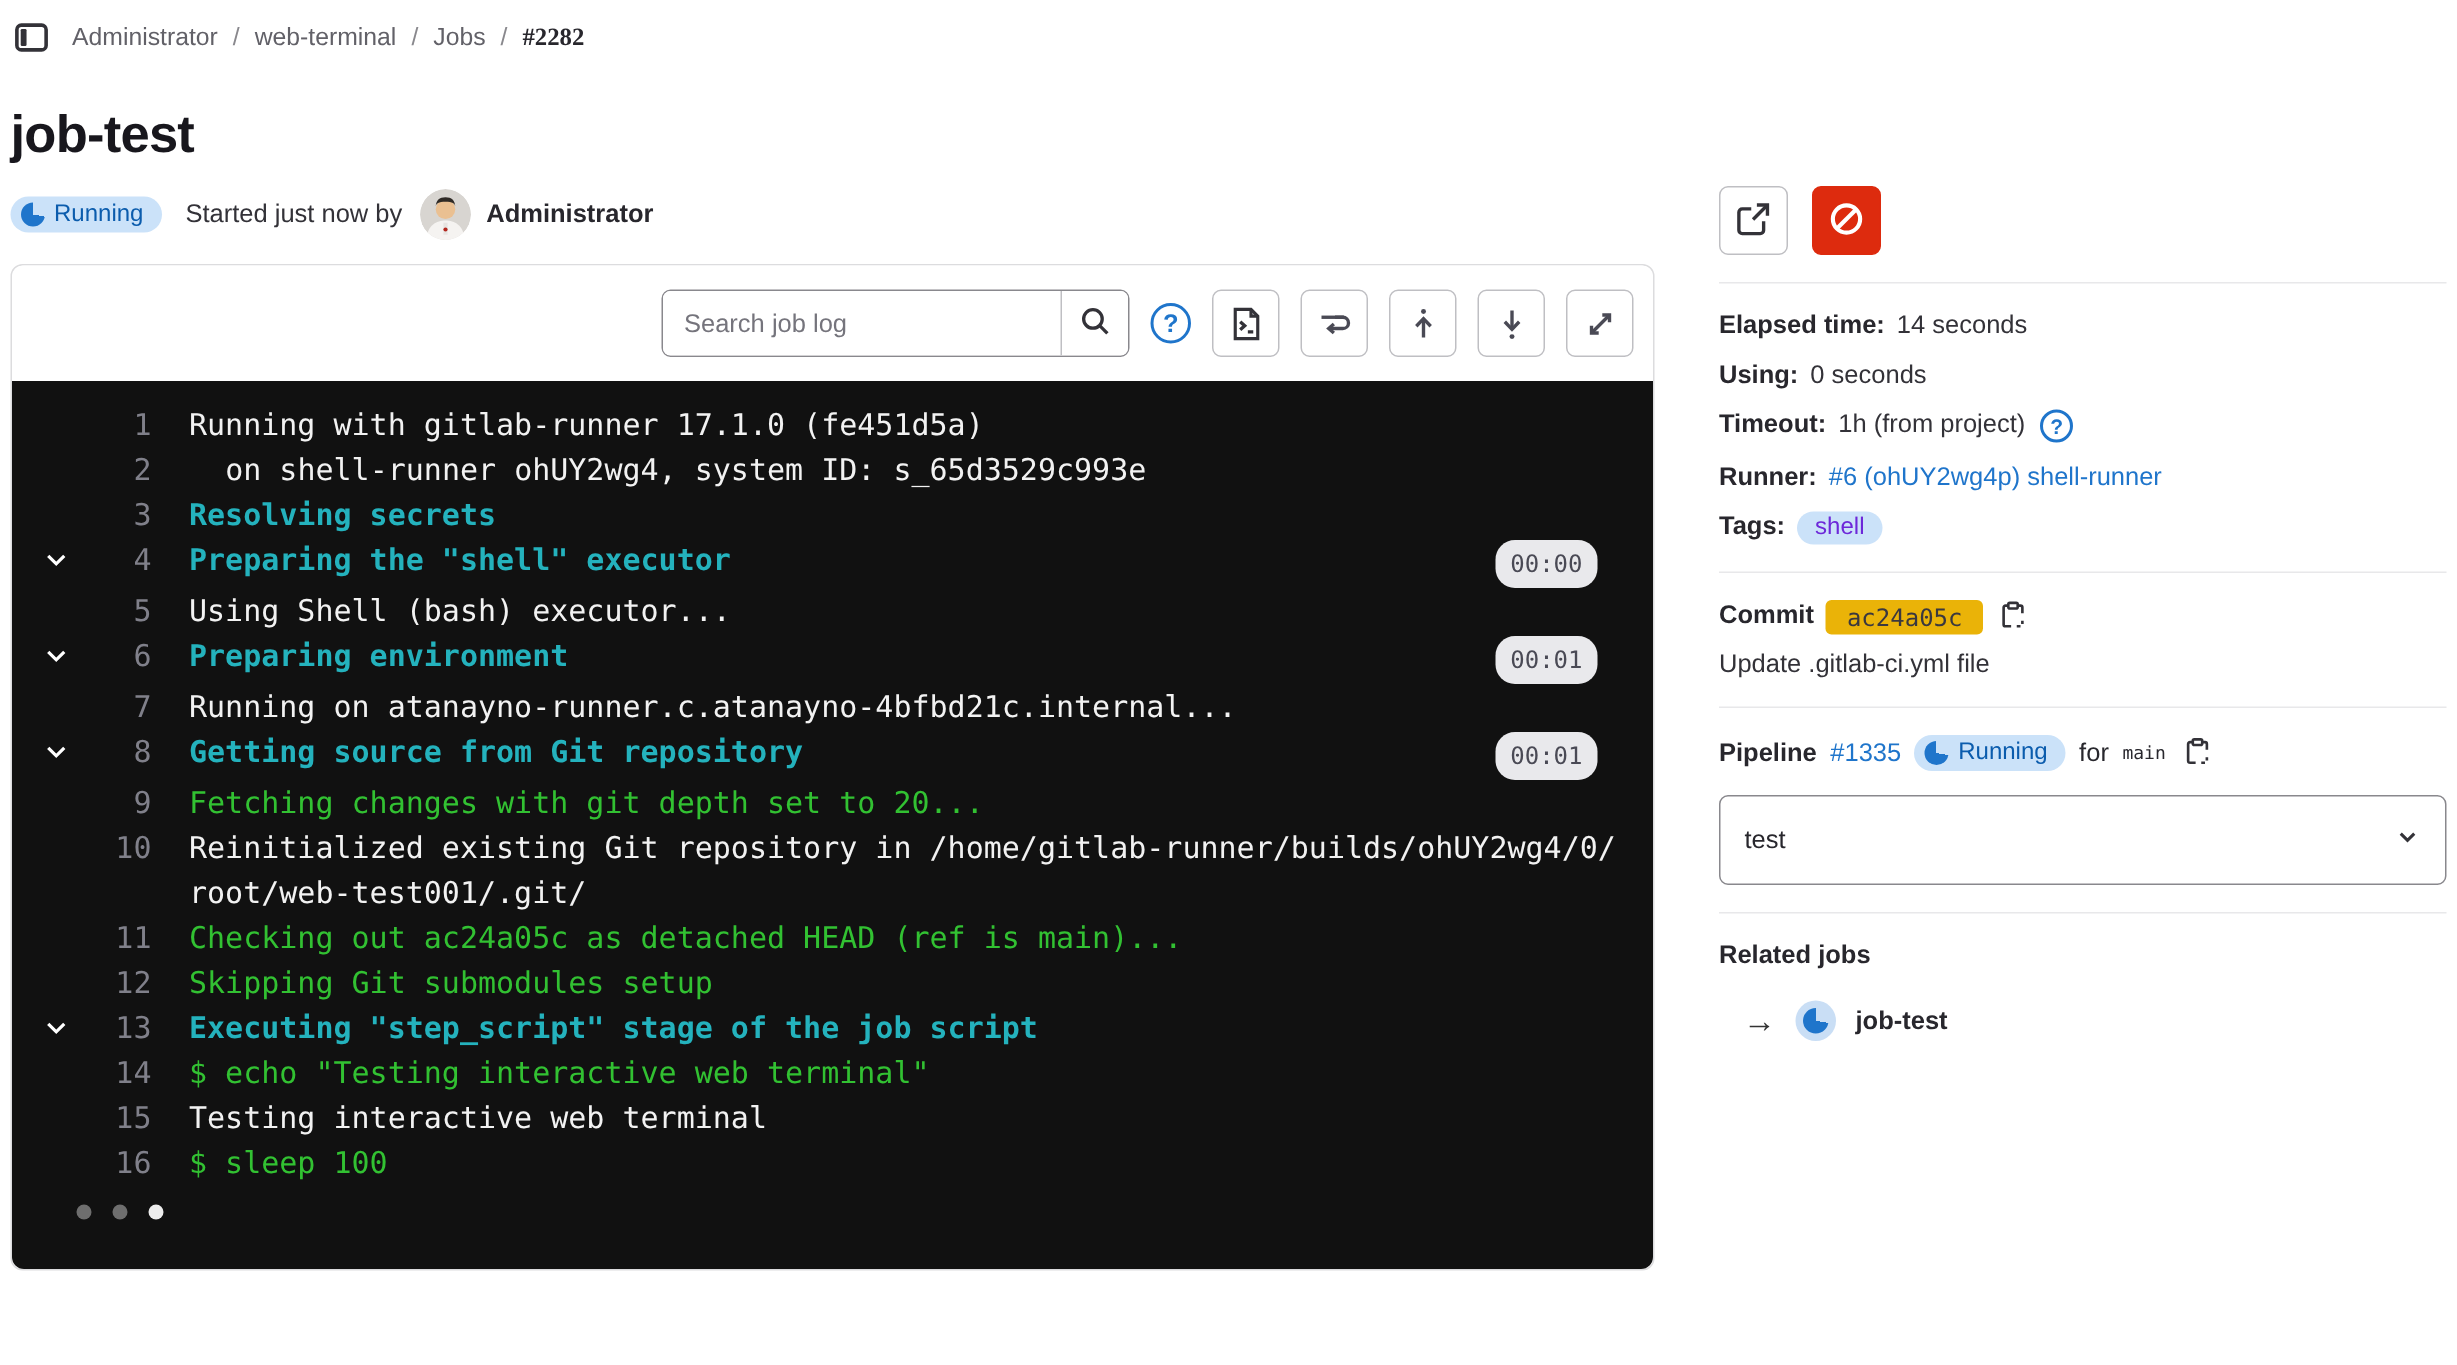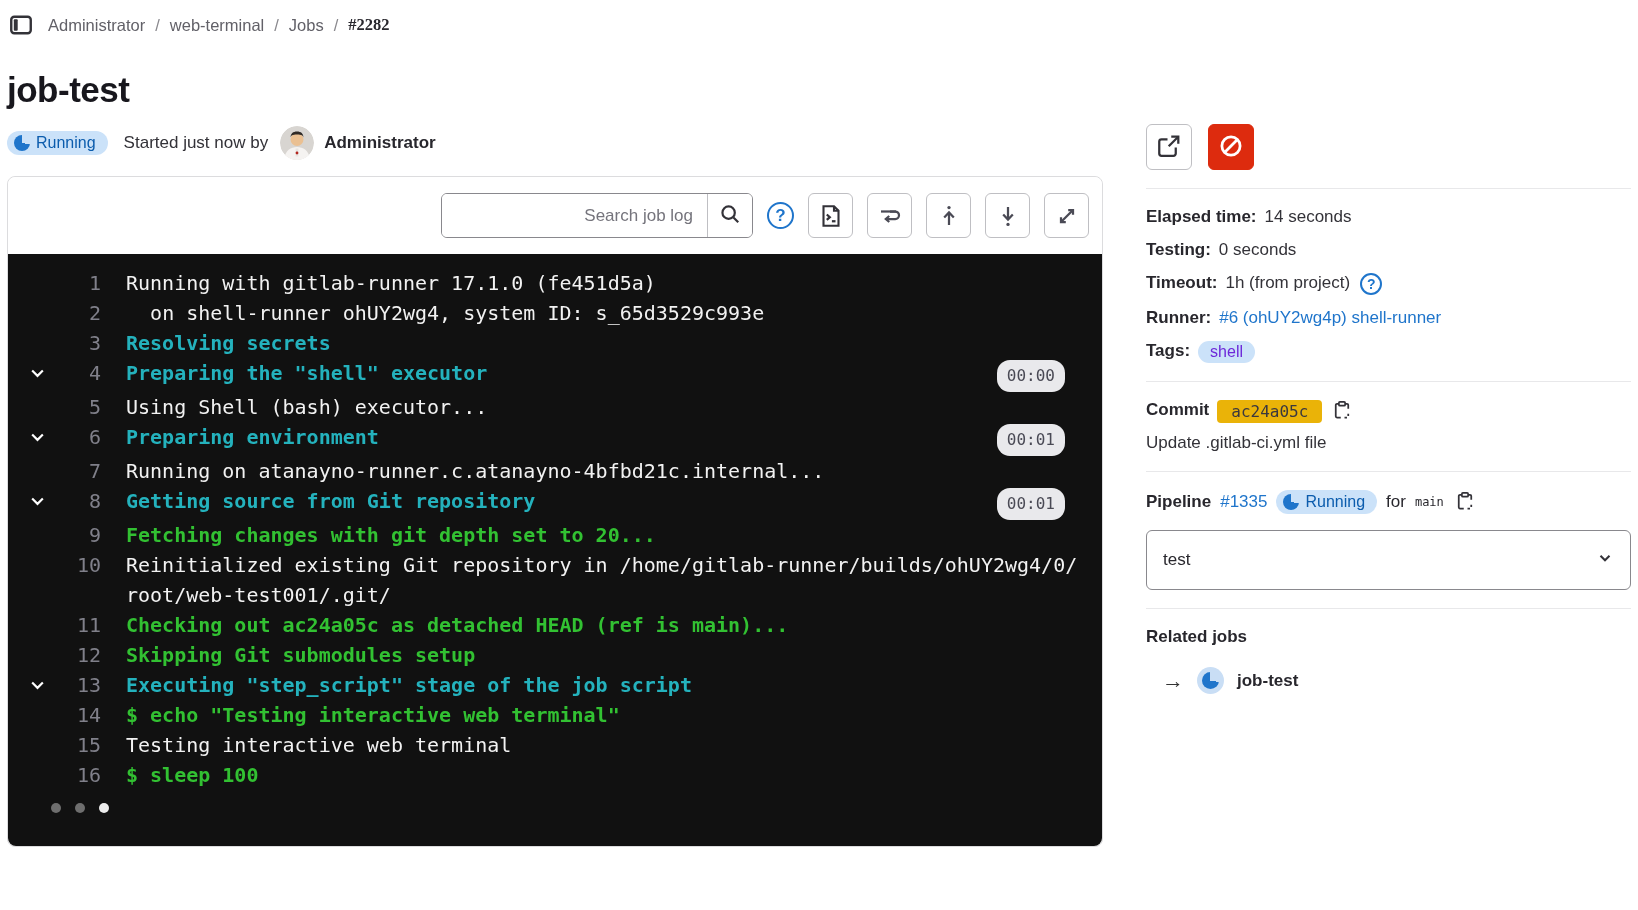--- a/index.html
+++ b/index.html
@@ -33,35 +33,35 @@
   }
   .run-pie { width:16px; height:16px; border-radius:50%; background:conic-gradient(from 0deg, #cbe2f9 0deg 100deg, #1f75cb 100deg 360deg); }
   .started-text { margin-left:16px; }
   .avatar { width:34px; height:34px; border-radius:50%; overflow:hidden; margin-left:12px; display:inline-block; }
   .author { font-weight:700; margin-left:10px; color:#28272d; }
 
   
   .log-card { margin-top:16px; border:1px solid #dcdcde; border-radius:8px; }
   .log-toolbar { display:flex; align-items:center; justify-content:flex-end; gap:14px; padding:16px 13px; background:#fff; border-radius:8px 8px 0 0; }
   .search-group { display:flex; height:45px; border:1px solid #89888d; border-radius:6px; overflow:hidden; background:#fff; }
-  .search-group input { border:none; outline:none; width:265px; padding:0 14px; font-size:17px; font-family:"Liberation Sans",sans-serif; color:#333;text-align:right; }
+  .search-group input { border:none; outline:none; width:265px; padding:0 14px; font-size:17px; font-family:"Liberation Sans",sans-serif; color:#333; }
   .search-group input::placeholder { color:#75747c; }
   .search-group button { width:45px; border:none; border-left:1px solid #bfbfc3; background:#fff; display:flex; align-items:center; justify-content:center; cursor:pointer; }
   .help-circle { width:27px; height:27px; border:2.5px solid #1f75cb; border-radius:50%; color:#1f75cb; font-weight:700; font-size:17px; display:flex; align-items:center; justify-content:center; cursor:pointer; }
   .tool-btn { width:45px; height:45px; background:#fff; border:1px solid #bfbfc3; border-radius:6px; display:flex; align-items:center; justify-content:center; cursor:pointer; }
   .tool-btn svg { display:block; }
 
   .terminal { position:relative; background:#111111; height:592px; border-radius:0 0 8px 8px; overflow:hidden; padding-top:14px;
     font-family:"DejaVu Sans Mono", monospace; font-size:20px; line-height:30px; }
   .log-line { display:flex; align-items:flex-start; }
   .log-line .arrow { width:39px; padding-left:20px; color:#fff; display:flex; align-items:center; height:30px; flex:none; }
   .log-line .num { width:54px; flex:none; text-align:right; color:#80808a; cursor:pointer; }
   .log-line .txt { flex:1; margin-left:25px; padding-right:17px; white-space:pre-wrap; word-break:break-all; color:#f2f2f2; }
   .txt.section { color:#24b2bd; font-weight:700; }
-  .txt.green { color:#32c132; font-weight:700; }
+  .txt.green { color:#32c132; font-weight:400; }
   .dur { flex:none; margin-right:37px; margin-top:2px; background:#e9e9ec; color:#4a4a55; font-size:16px;
     border-radius:13px; padding:1px 10px; font-family:"DejaVu Sans Mono",monospace; }
   .dots { position:absolute; left:43px; bottom:33px; display:flex; gap:14px; }
   .dots span { width:10px; height:10px; border-radius:50%; }
 
   
   .side-actions { display:flex; gap:16px; padding-top:76px; }
   .icon-btn { width:46px; height:46px; border:1px solid #bfbfc3; background:#fff; border-radius:6px; display:flex; align-items:center; justify-content:center; cursor:pointer; }
   .icon-btn.danger { background:#dd2b0e; border-color:#dd2b0e; }
   .side-col hr { border:none; border-top:1px solid #e8e8ea; margin:18px 0; }
@@ -326,21 +326,21 @@
       </div>
 
       <hr>
 
       <div id="detail-rows">
           <div class="detail-row">
             <b>Elapsed time:</b>
             <span>14 seconds</span>
           </div>
           <div class="detail-row">
-            <b>Testing:</b>
+            <b>Using:</b>
             <span>0 seconds</span>
           </div>
           <div class="detail-row">
             <b>Timeout:</b>
             <span>1h (from project)</span>
             <span class="qmark">?</span>
           </div>
         </div>
 
       <div class="detail-row">

